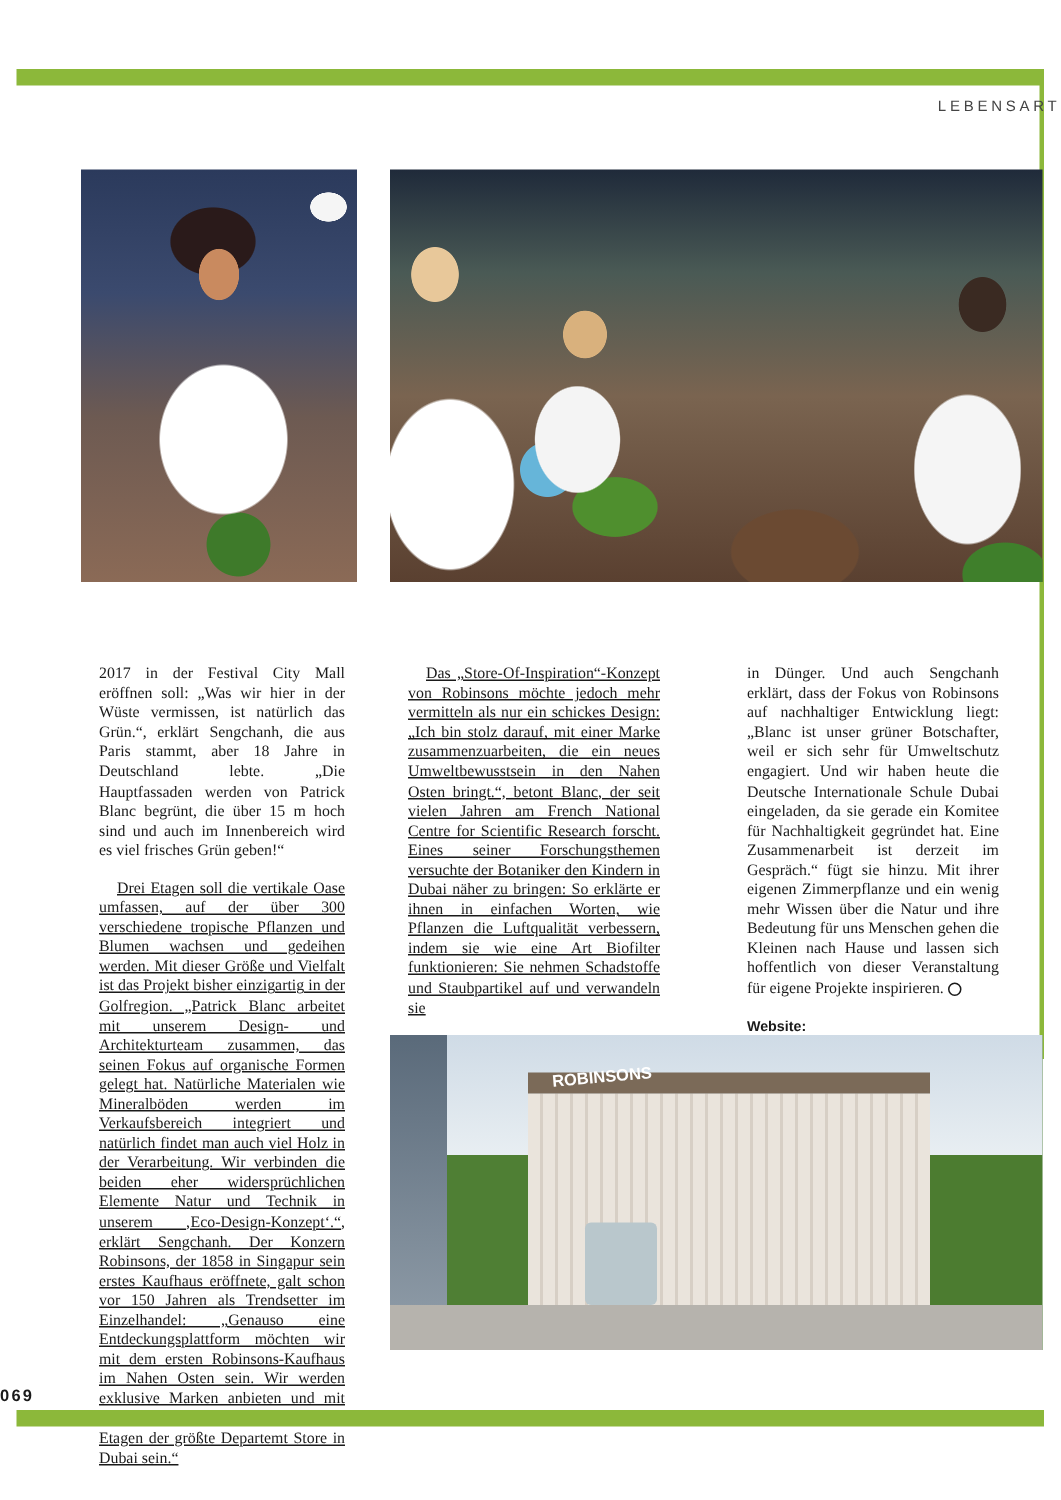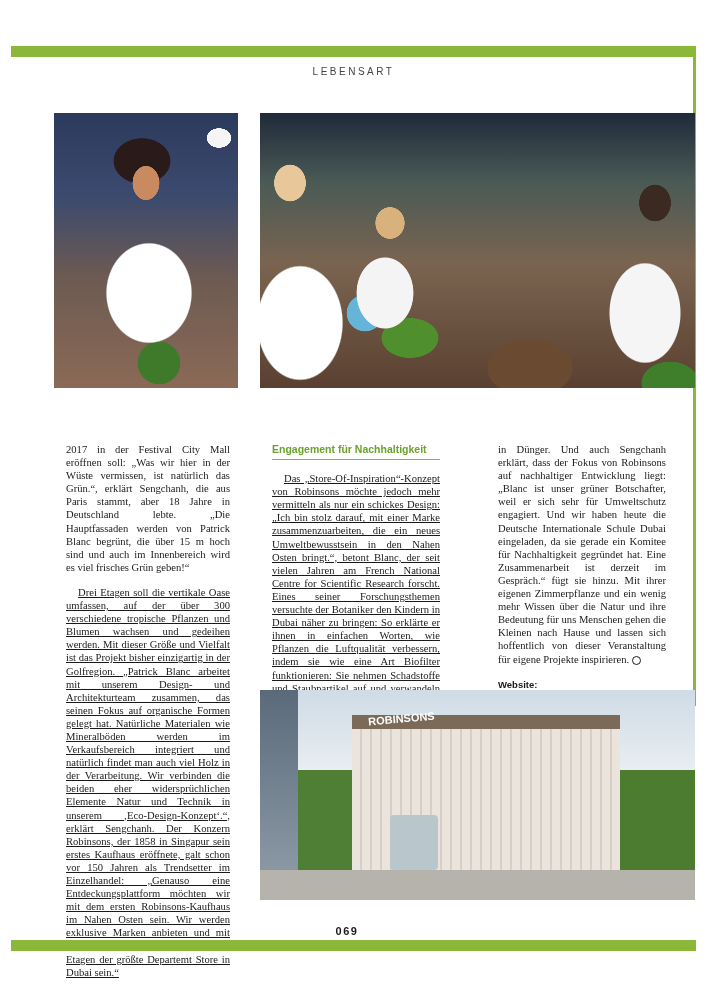--- a/index.html
+++ b/index.html
@@ -1,21 +1,21 @@
 <!DOCTYPE html>
 <html><head>
 <meta charset="utf-8">
 <style>
   html, body { margin: 0; padding: 0; background: #ffffff; }
   body { width: 707px; height: 1000px; position: relative; overflow: hidden;
          font-family: "Liberation Serif", serif; color: #1a1a1a; }
   .bar-top { position: absolute; left: 11px; top: 46px; width: 685px; height: 11px; background: #8cb83a; }
   .bar-right { position: absolute; left: 693px; top: 46px; width: 3px; height: 660px; background: #8cb83a; }
   .bar-bottom { position: absolute; left: 11px; top: 940px; width: 685px; height: 11px; background: #8cb83a; }
-  .section-label { position: absolute; top: 66px; left: 0; width: 707px; text-align: center;
+  .section-label { position: absolute; top: 66px; left: 0; width: 707px; text-align: right;
                    font-family: "Liberation Sans", sans-serif; font-size: 10px; letter-spacing: 2.5px; color: #444; }
   .photo { position: absolute; overflow: hidden; }
   .photo-girl { left: 54px; top: 113px; width: 184px; height: 275px;
     background:
       radial-gradient(ellipse 22px 28px at 92px 70px, #c98a5f 60%, transparent 62%),
       radial-gradient(ellipse 40px 32px at 88px 48px, #2a1a1a 70%, transparent 72%),
       radial-gradient(ellipse 60px 70px at 95px 180px, #ffffff 70%, transparent 72%),
       radial-gradient(ellipse 30px 30px at 105px 250px, #3e7a2a 70%, transparent 72%),
       radial-gradient(ellipse 20px 16px at 165px 25px, #f5f5f5 60%, transparent 62%),
       linear-gradient(180deg, #2b3a5c 0%, #3b4a6e 30%, #6d5a52 60%, #8b6a56 100%); }
@@ -51,40 +51,39 @@
   .col2 { left: 260px; width: 192px; }
   .col3 { left: 486px; width: 192px; }
   .col p { margin: 12px; }
   .col p.indent { text-indent: 12px; text-decoration: underline; }
   .subhead { font-family: "Liberation Sans", sans-serif; font-weight: bold; color: #6aa22a;
              font-size: 10.5px; padding-bottom: 3px; border-bottom: 1px solid #8cb83a; margin-bottom: 6px !important; }
   .website { margin-top: 8px !important; font-size: 9.5px; }
   .website b { font-family: Liberation Sans, sans-serif; }
   .website i { color: #555; }
   .end-mark { display: inline-block; width: 7px; height: 7px; border: 1px solid #1a1a1a; border-radius: 50%; margin-left: 3px; vertical-align: middle; }
-  .page-number { position: absolute; top: 925px; left: 0; width: 694px; text-align: center;
+  .page-number { position: absolute; top: 925px; left: 0; width: 694px; 
                  font-family: "Liberation Sans", sans-serif; font-weight: bold; font-size: 11px; letter-spacing: 1.5px; }
 </style>
 </head>
 <body>
 
 <div class="bar-top"></div>
 <div class="bar-right"></div>
 <div class="section-label">LEBENSART</div>
 
 <div class="photo photo-girl" title="Girl holding a potted plant"></div>
 <div class="photo photo-kids" title="Children planting succulents at a table"></div>
 
 <div class="col col1">
   <p>2017 in der Festival City Mall eröffnen soll: „Was wir hier in der Wüste vermissen, ist natürlich das Grün.“, erklärt Sengchanh, die aus Paris stammt, aber 18 Jahre in Deutschland lebte. „Die Hauptfassaden werden von Patrick Blanc begrünt, die über 15 m hoch sind und auch im Innenbereich wird es viel frisches Grün geben!“</p>
   <p class="indent">Drei Etagen soll die vertikale Oase umfassen, auf der über 300 verschiedene tropische Pflanzen und Blumen wachsen und gedeihen werden. Mit dieser Größe und Vielfalt ist das Projekt bisher einzigartig in der Golfregion. „Patrick Blanc arbeitet mit unserem Design- und Architekturteam zusammen, das seinen Fokus auf organische Formen gelegt hat. Natürliche Materialen wie Mineralböden werden im Verkaufsbereich integriert und natürlich findet man auch viel Holz in der Verarbeitung. Wir verbinden die beiden eher widersprüchlichen Elemente Natur und Technik in unserem ‚Eco-Design-Konzept‘.“, erklärt Sengchanh. Der Konzern Robinsons, der 1858 in Singapur sein erstes Kaufhaus eröffnete, galt schon vor 150 Jahren als Trendsetter im Einzelhandel: „Genauso eine Entdeckungsplattform möchten wir mit dem ersten Robinsons-Kaufhaus im Nahen Osten sein. Wir werden exklusive Marken anbieten und mit 20.000 m² Verkaufsfläche auf drei Etagen der größte Departemt Store in Dubai sein.“</p>
 </div>
 
 <div class="col col2">
-  <p class="subhead">Engagement für Nachhaltigkeit</p>
   <p class="indent">Das „Store-Of-Inspiration“-Konzept von Robinsons möchte jedoch mehr vermitteln als nur ein schickes Design: „Ich bin stolz darauf, mit einer Marke zusammenzuarbeiten, die ein neues Umweltbewusstsein in den Nahen Osten bringt.“, betont Blanc, der seit vielen Jahren am French National Centre for Scientific Research forscht. Eines seiner Forschungsthemen versuchte der Botaniker den Kindern in Dubai näher zu bringen: So erklärte er ihnen in einfachen Worten, wie Pflanzen die Luftqualität verbessern, indem sie wie eine Art Biofilter funktionieren: Sie nehmen Schadstoffe und Staubpartikel auf und verwandeln sie</p>
 </div>
 
 <div class="col col3">
   <p><span>in Dünger. Und auch Sengchanh erklärt, dass der Fokus von Robinsons auf nachhaltiger Entwicklung liegt: „Blanc ist unser grüner Botschafter, weil er sich sehr für Umweltschutz engagiert. Und wir haben heute die Deutsche Internationale Schule Dubai eingeladen, da sie gerade ein Komitee für Nachhaltigkeit gegründet hat. Eine Zusammenarbeit ist derzeit im Gespräch.“ fügt sie hinzu. Mit ihrer eigenen Zimmerpflanze und ein wenig mehr Wissen über die Natur und ihre Bedeutung für uns Menschen gehen die Kleinen nach Hause und lassen sich hoffentlich von dieser Veranstaltung für eigene Projekte inspirieren.</span><span class="end-mark"></span></p>
   <p class="website">
     <b>Website:</b>
     <i>www.verticalgardenpatrickblanc.com</i>
   </p>
 </div>

